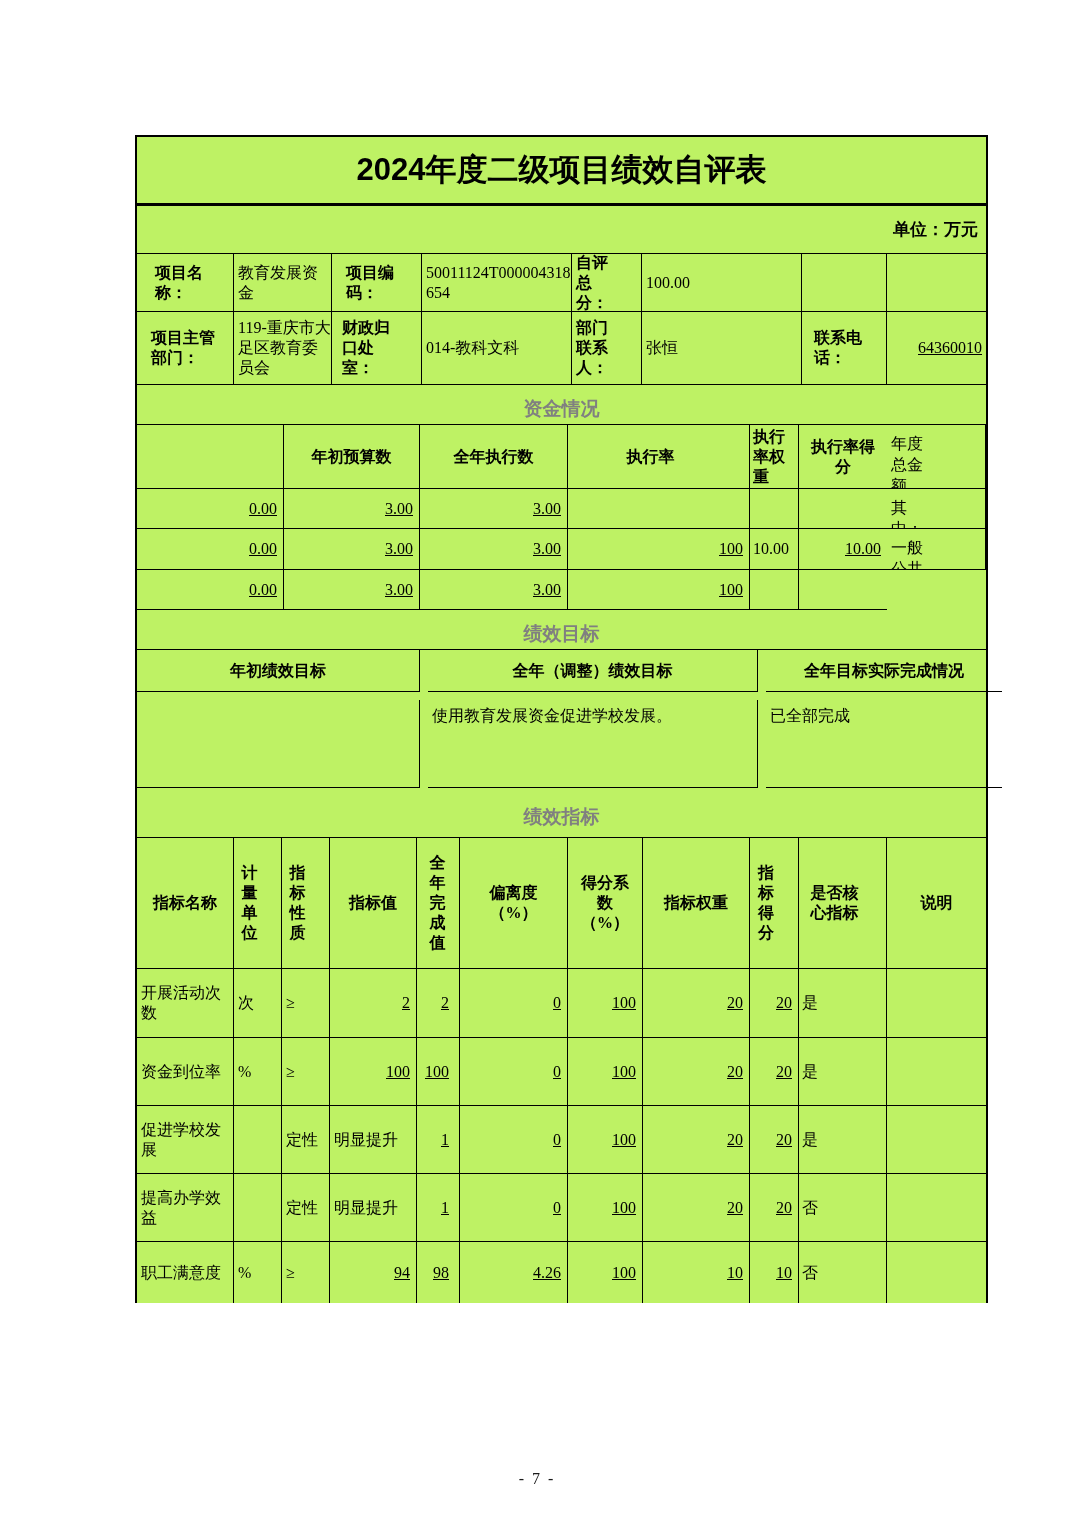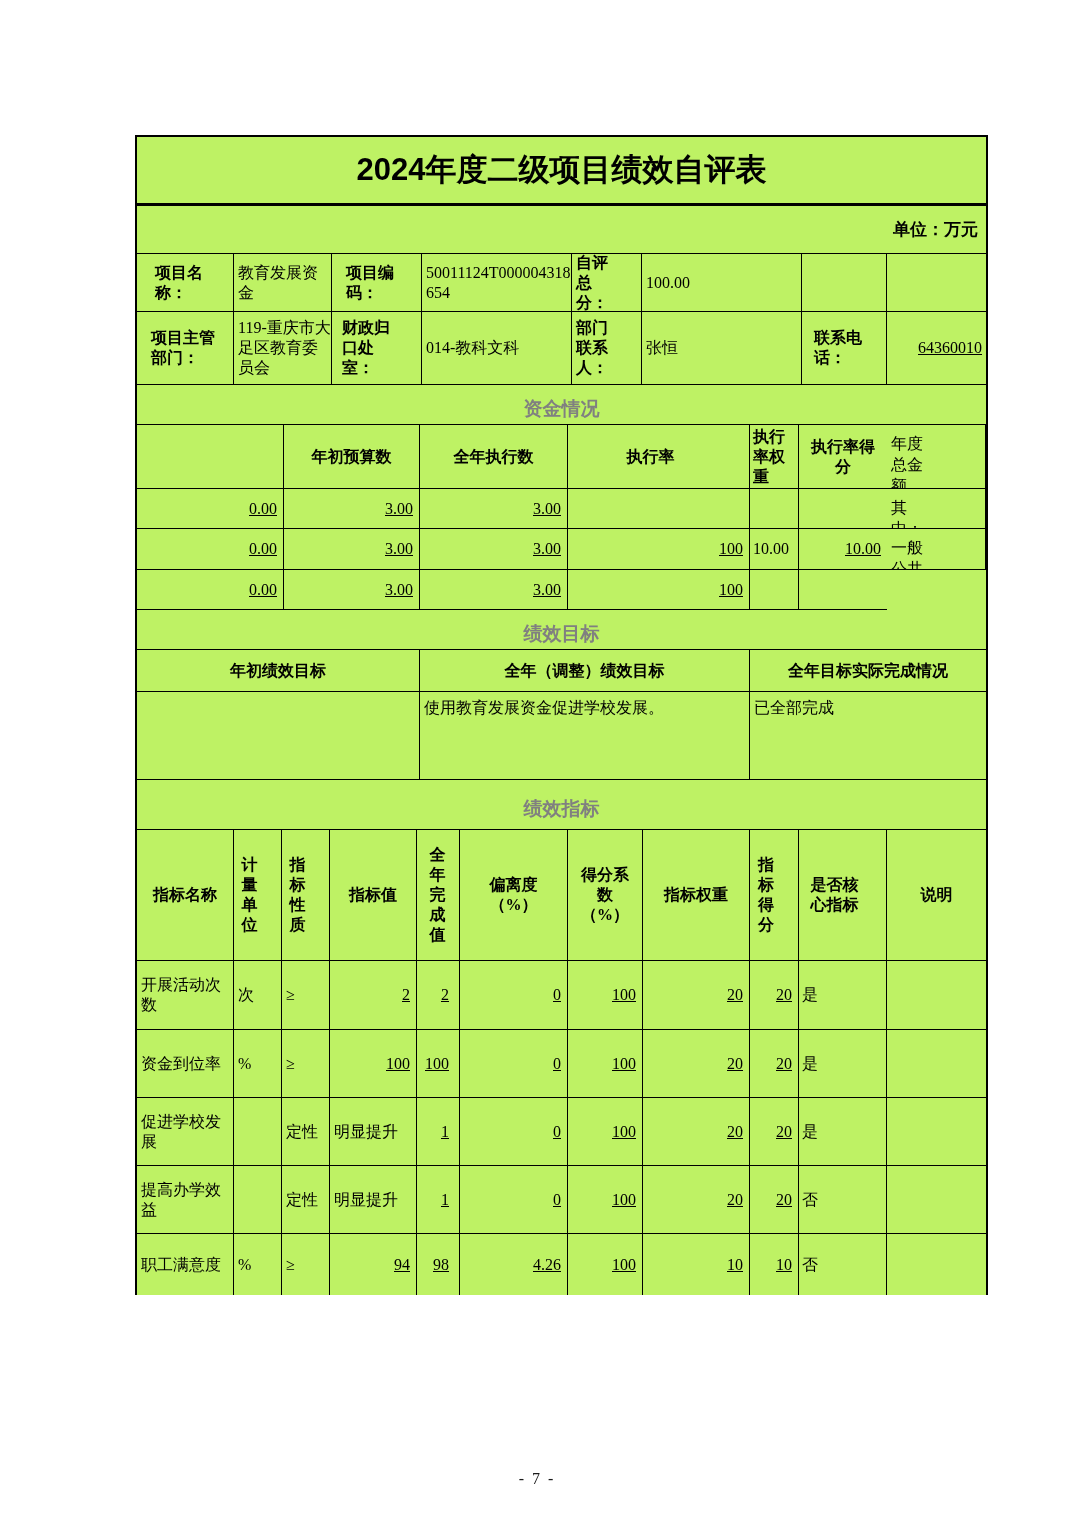--- a/index.html
+++ b/index.html
@@ -25,21 +25,21 @@
     height:31px;line-height:31px;text-align:center;
     font-family:"Liberation Sans","DejaVu Sans",sans-serif;
     font-weight:bold;font-size:19px;color:#808080;
     border-bottom:1px solid #000;
     margin-top:8px;
   }
   .sec2{height:41px;line-height:41px;}
   .grid{display:grid;}
   #info-grid{grid-template-columns:97px 98px 90px 150px 70px 160px 85px 99px;grid-template-rows:58px 73px;}
   #funding-grid{grid-template-columns:147px 136px 148px 182px 49px 88px 99px;grid-template-rows:64px 40px 41px 40px;}
-  #targets-grid{grid-template-columns:283px 330px 236px;grid-template-rows:42px 88px;}
+  #targets-grid{grid-template-columns:283px 330px 236px;grid-template-rows:42px 88px;gap:8px;}
   #indicators-grid{grid-template-columns:97px 48px 48px 87px 43px 108px 75px 107px 49px 88px 99px;grid-template-rows:131px 69px 68px 68px 68px 61px;}
   .c{
     box-sizing:border-box;border-right:1px solid #000;border-bottom:1px solid #000;
     overflow:hidden;font-size:16px;line-height:20px;word-break:break-word;
   }
   .nr{border-right:none;}
   .nb{border-bottom:none;}
   .lbl{font-weight:bold;display:flex;align-items:center;justify-content:center;text-align:left;}
   .hc{font-weight:bold;display:flex;align-items:center;justify-content:center;text-align:center;}
   .vl{display:flex;align-items:center;text-align:left;padding-left:4px;}

